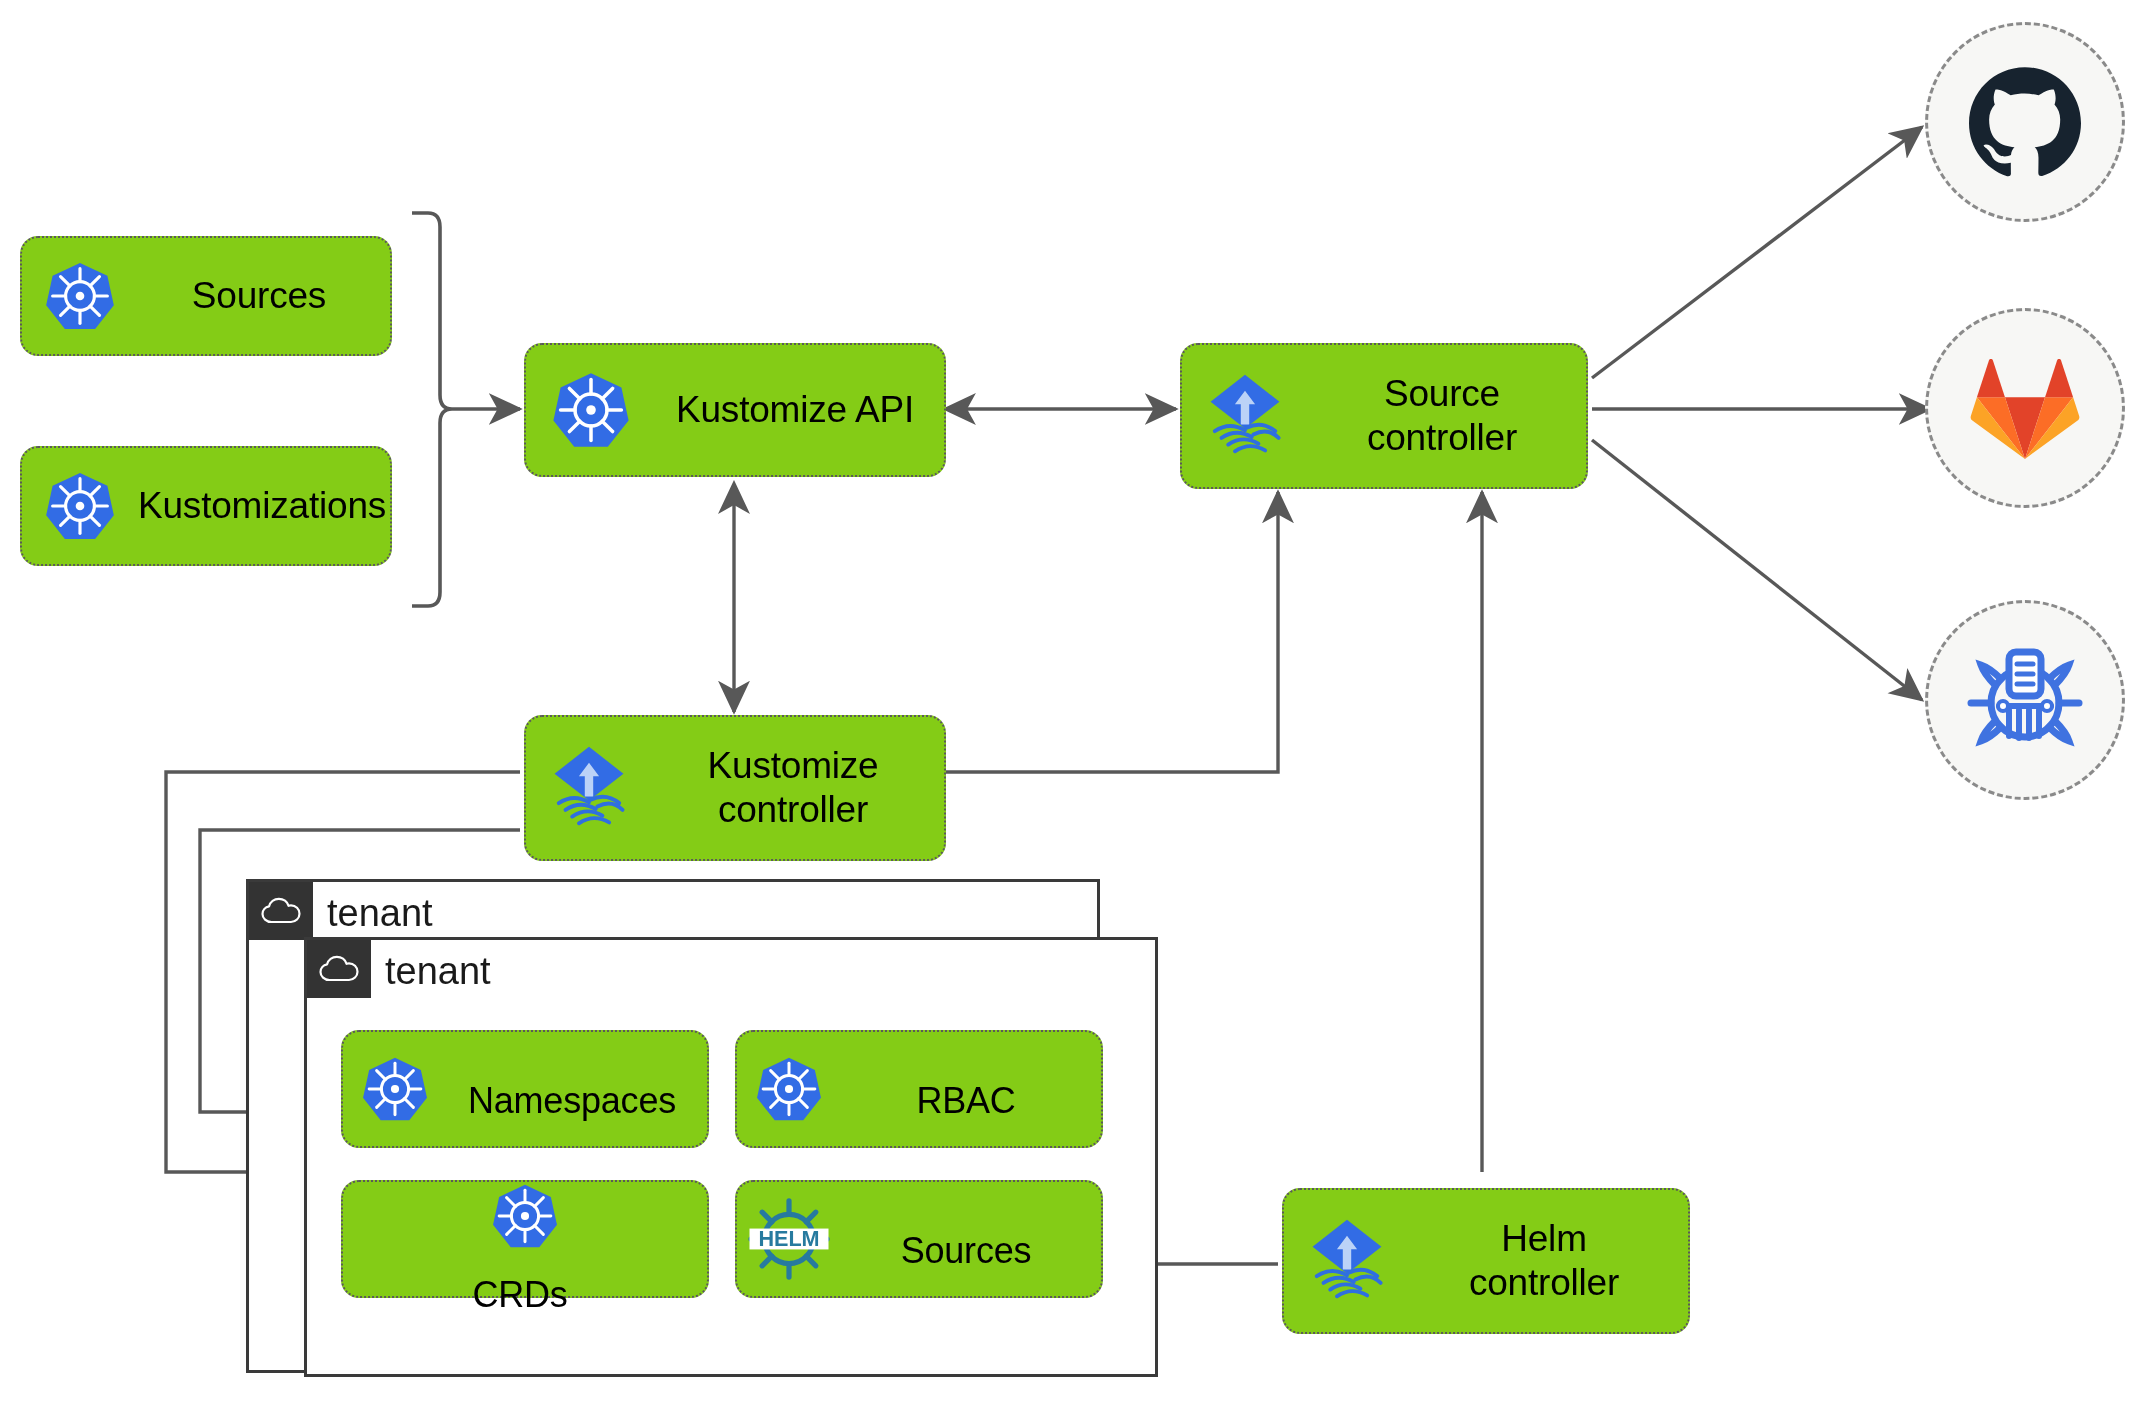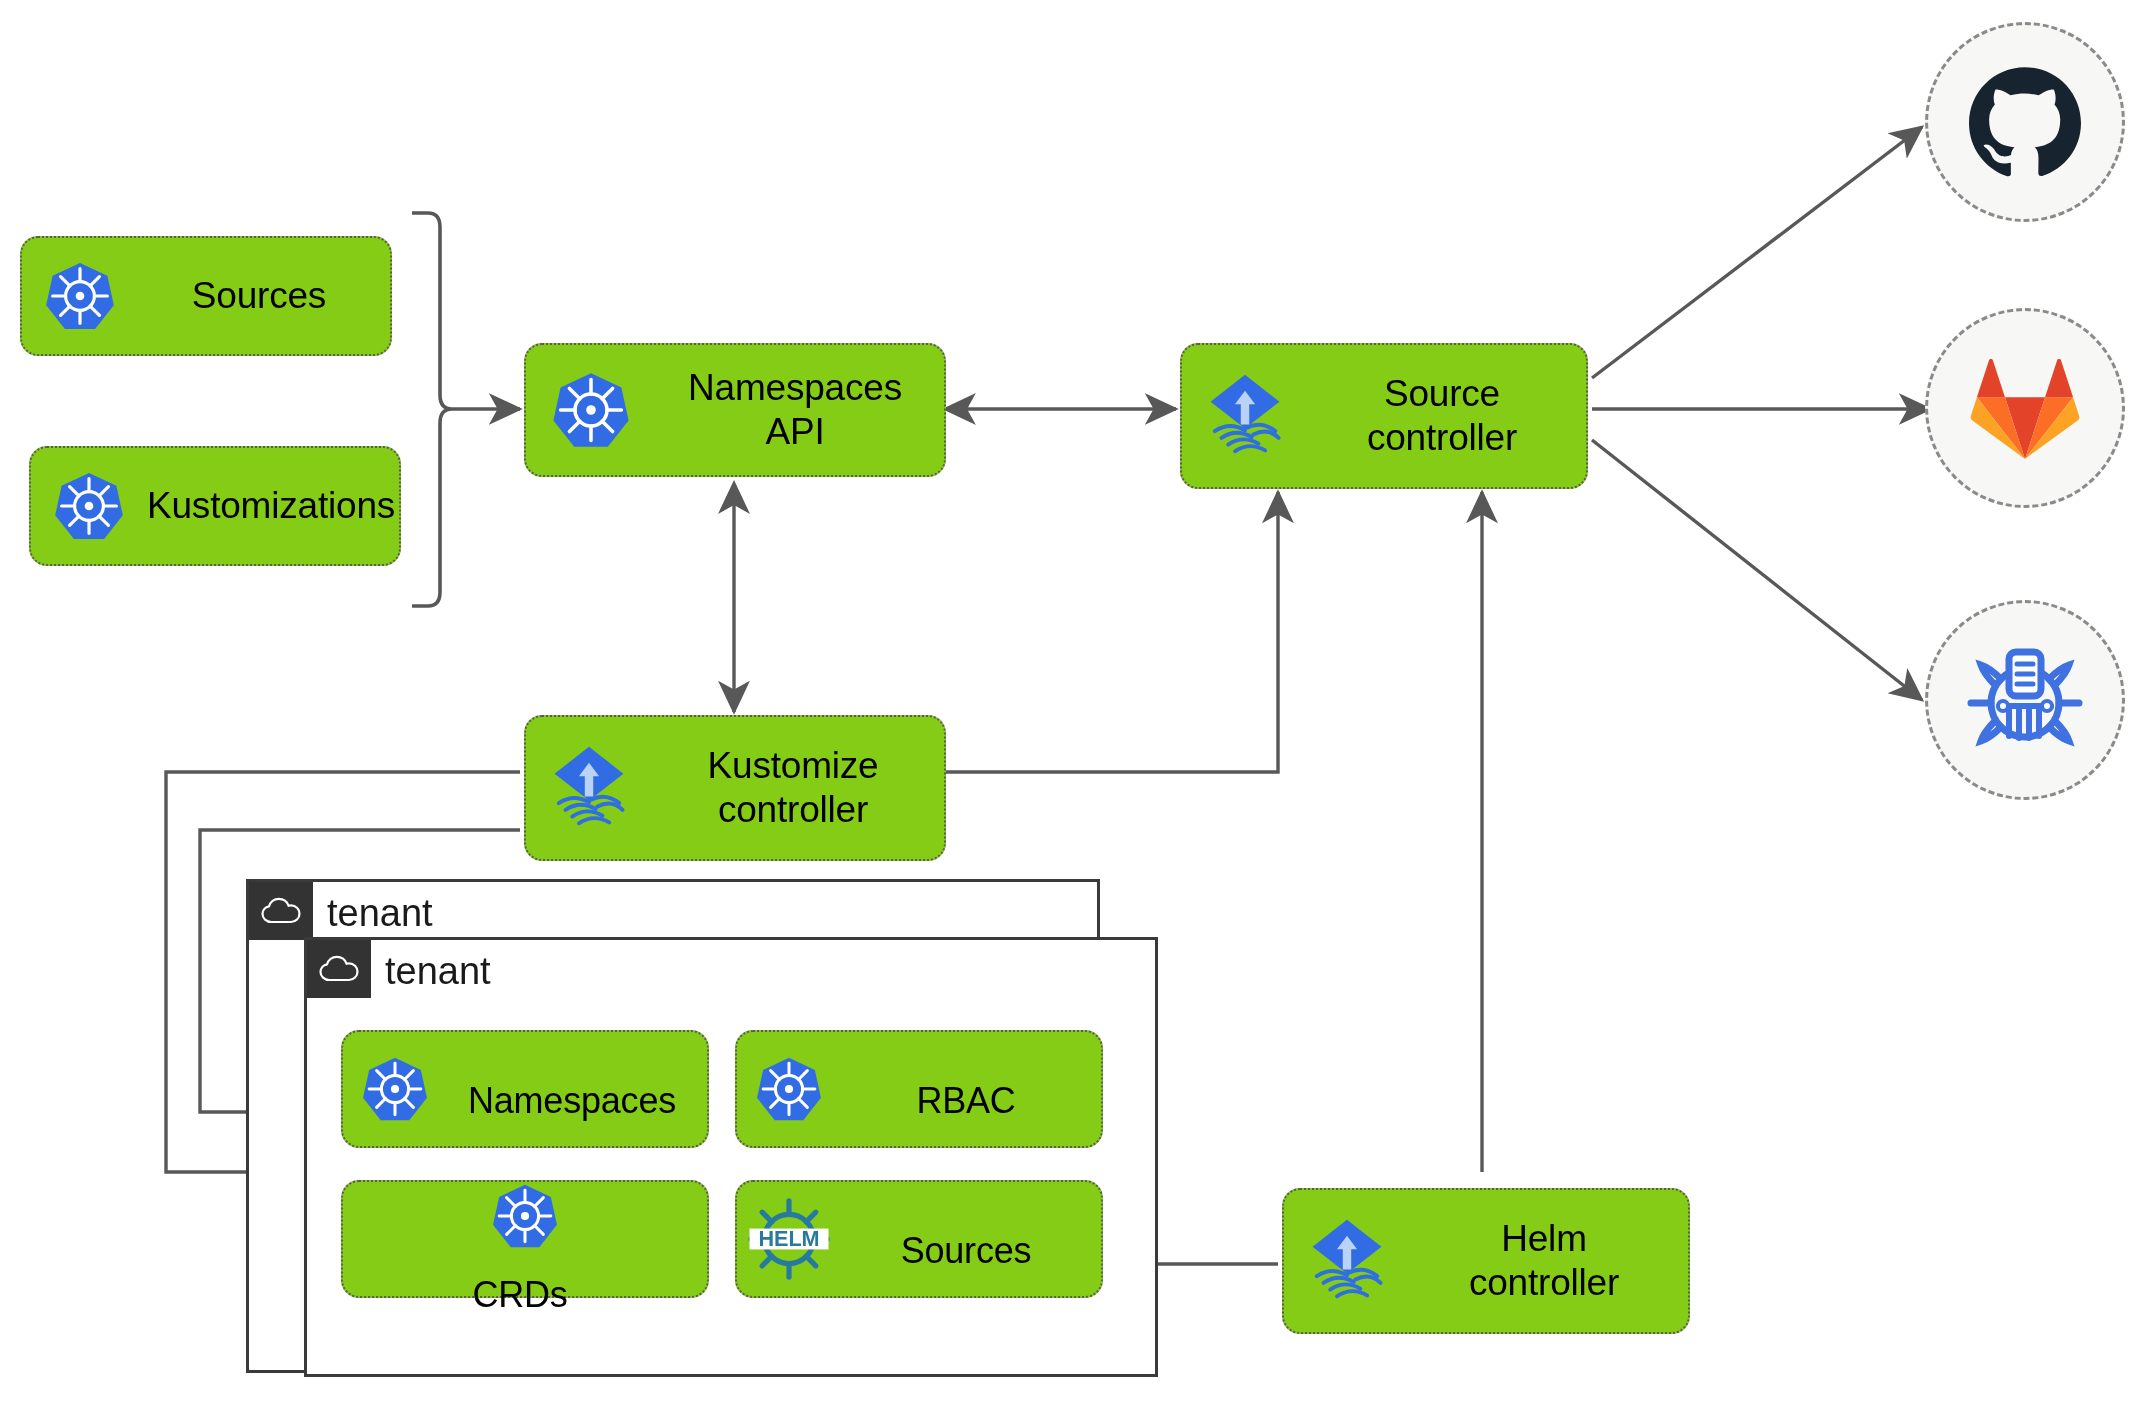--- a/index.html
+++ b/index.html
@@ -129,21 +129,21 @@
             <path d="M64,64 L77,77"></path>
           <path d="M64,36 L77,23"></path>
             <path d="M36,64 L23,77"></path>
         </g>
         <circle cx="50" cy="50" r="6" fill="#ffffff"></circle>
       </svg>
     </div>
     <div class="lbl">Sources</div>
   </div>
 
-  <div class="node" style="left:29px;top:446px;width:372px;height:120px;">
+  <div class="node" style="left:20px;top:446px;width:372px;height:120px;">
     <div class="ico" style="width:116px;">
       <svg width="72" height="72" viewBox="0 0 100 100">
         <polygon points="50,4 88,22 97,63 71,96 29,96 3,63 12,22" fill="#326CE5"></polygon>
         <g fill="none" stroke="#ffffff" stroke-width="4.4" stroke-linecap="round">
           <circle cx="50" cy="50" r="20"></circle>
           <path d="M50,30 L50,12"></path>
             <path d="M50,70 L50,88"></path>
           <path d="M30,50 L12,50"></path>
             <path d="M70,50 L88,50"></path>
           <path d="M36,36 L23,23"></path>
@@ -168,21 +168,21 @@
           <path d="M30,50 L12,50"></path>
             <path d="M70,50 L88,50"></path>
           <path d="M36,36 L23,23"></path>
             <path d="M64,64 L77,77"></path>
           <path d="M64,36 L77,23"></path>
             <path d="M36,64 L23,77"></path>
         </g>
         <circle cx="50" cy="50" r="6" fill="#ffffff"></circle>
       </svg>
     </div>
-    <div class="lbl">Namespaces API</div>
+    <div class="lbl">Kustomize API</div>
   </div>
 
   <div class="node" style="left:1180px;top:343px;width:408px;height:146px;">
     <div class="ico" style="width:126px;">
       <svg width="84" height="88" viewBox="0 0 100 104">
         <polygon points="50,3 91,35 50,67 9,35" fill="#326CE5"></polygon>
         <path d="M50,22 L62,38 L55,38 L55,62 L45,62 L45,38 L38,38 Z" fill="#BBD2F7"></path>
         <g stroke="#2F6FE0" stroke-width="4.6" stroke-linecap="round" fill="none">
           <path d="M14,70 C26,62 38,62 50,69"></path>
           <path d="M22,78 C34,70 46,70 58,77"></path>

